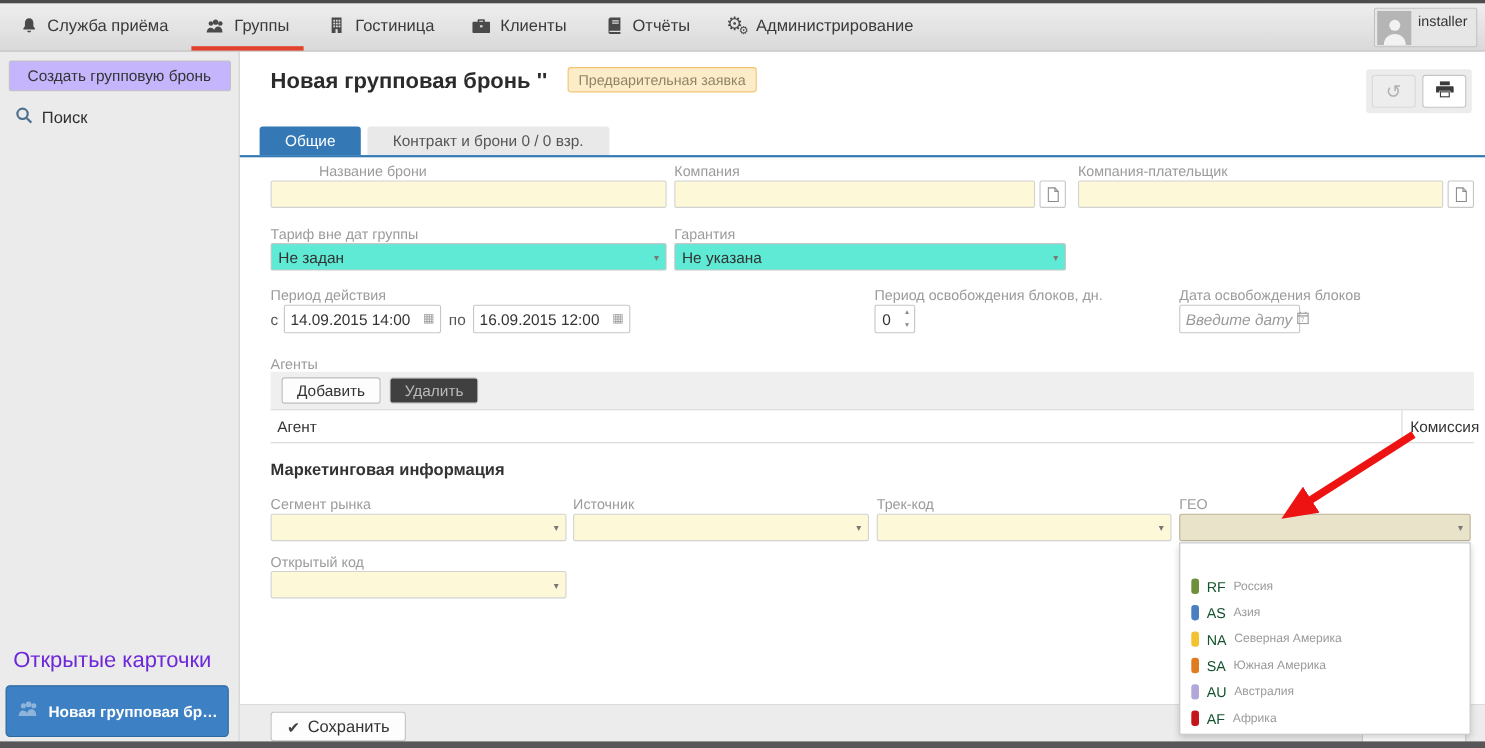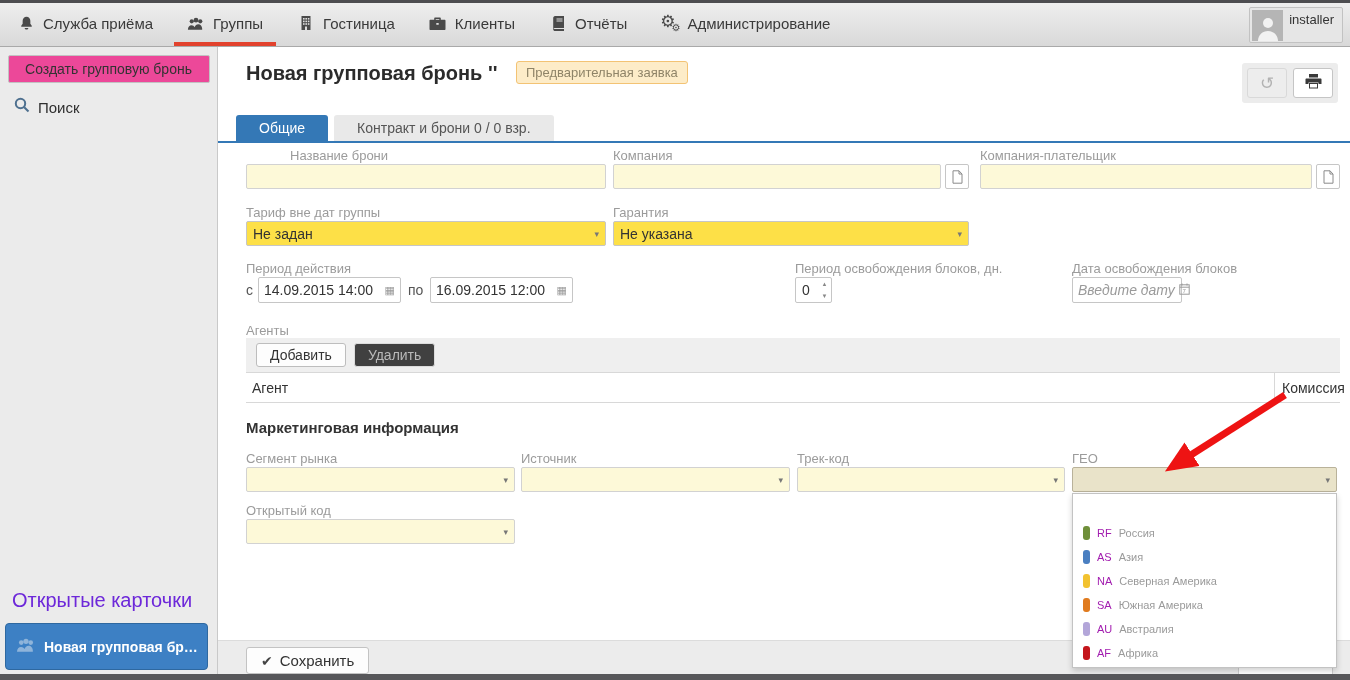--- a/index.html
+++ b/index.html
@@ -21,21 +21,21 @@
   .user-box { position:absolute; top:7px; right:7px; height:36px; background:#e6e6e6;
     border:1px solid #c2c2c2; border-radius:2px; display:flex; align-items:flex-start; gap:6px; padding:2px; }
   .avatar { width:31px; height:31px; background:#b5b5b5; display:flex; align-items:flex-end; justify-content:center; overflow:hidden; }
   .user-name { font-size:13px; color:#333; padding:2px 6px 0 0; }
 
   
   .app { display:flex; height:633px; }
 
   
   .sidebar { position:relative; width:218px; background:#ebebeb; border-right:1px solid #c9c9c9; flex:none; }
-  .create-btn { display:block; width:202px; margin:8px auto 0; height:28px; background:#ec4899;
+  .create-btn { display:block; width:202px; margin:8px auto 0; height:28px; background:#c4b5fd;
     border:1px solid #c2c2c2; border-radius:2px; font-size:14px; color:#333; cursor:pointer;
     font-family:inherit; }
   .search-row { display:flex; align-items:center; gap:8px; margin:14px 0 0 14px; cursor:pointer; }
   .search-row .si { color:#4e708f; }
   .search-label { font-size:15px; color:#2f2f2f; }
   .open-cards-label { position:absolute; left:12px; bottom:68px; font-size:20px; color:#6d28d9; }
   .open-card { position:absolute; left:5px; right:9px; bottom:10px; height:47px; background:#3d80c4;
     border:1px solid #2e68a0; border-radius:4px; display:flex; align-items:center; gap:8px;
     padding:0 8px 0 10px; cursor:pointer; }
   .open-card .ci { color:#8fb4da; flex:none; }
@@ -62,21 +62,21 @@
   .tab.inactive { background:#e9e9e9; color:#555; }
   .tab-underline { top:94px; left:0; right:0; height:2px; background:#3478b6; }
 
   .f-label { font-size:13px; color:#9b9b9b; white-space:nowrap; }
   .yellow-input { width:100%; height:25px; background:#fdf9d8; border:1px solid #d2d2d2; border-radius:2px;
     padding:0 6px; font-size:14px; color:#333; font-family:inherit; }
   .input-group { display:flex; gap:4px; }
   .file-btn { width:24px; height:25px; background:#fff; border:1px solid #c6c6c6; border-radius:2px;
     display:flex; align-items:center; justify-content:center; color:#8a8a8a; cursor:pointer; flex:none; }
 
-  .selectbox { height:25px; background:#fde047; border:1px solid #c6c6c6; border-radius:2px; display:flex;
+  .selectbox { height:25px; background:#5eead4; border:1px solid #c6c6c6; border-radius:2px; display:flex;
     align-items:center; padding:0 6px; font-size:14px; color:#333; cursor:pointer; }
   .selectbox .sb-text { flex:1; white-space:nowrap; overflow:hidden; }
   .caret { font-size:9px; color:#777; flex:none; }
   .selectbox.yellow { background:#fdf9d8; border-color:#d2d2d2; }
   .selectbox.focused { background:#e9e3c9; border-color:#b9b29a; }
 
   .datebox { height:26px; background:#fff; border:1px solid #c6c6c6; border-radius:2px; display:flex;
     align-items:center; padding:0 5px; font-size:14px; color:#333; cursor:text; gap:4px; }
   .datebox .d-text { flex:1; white-space:nowrap; }
   .grid-icon { color:#9a9a9a; font-size:11px; line-height:1; flex:none; }
@@ -99,21 +99,21 @@
   .th-commission { width:66px; border-left:1px solid #d8d8d8; font-size:14px; color:#333;
     height:100%; display:flex; align-items:center; padding-left:7px; }
 
   .section-title { font-size:15px; font-weight:bold; color:#333; }
 
   
   .dropdown-panel { background:#fff; border:1px solid #c3c3c3; box-shadow:0 3px 6px rgba(0,0,0,.18); z-index:5; }
   .dd-empty { height:27px; cursor:pointer; }
   .dd-item { height:24px; display:flex; align-items:center; gap:7px; padding-left:10px; cursor:pointer; }
   .dd-pill { width:7px; height:14px; border-radius:3px; flex:none; }
-  .dd-code { font-size:11px; color:#a21caf; }
+  .dd-code { font-size:13px; color:#14532d; }
   .dd-name { font-size:11px; color:#9a9a9a; }
 
   .annot-arrow { z-index:6; pointer-events:none; }
 
   
   .footer-bar { top:593px; left:0; right:0; height:40px; background:#ececec; border-top:1px solid #dcdcdc; z-index:1; }
   .save-btn { position:absolute; left:28px; top:6px; height:27px; padding:0 14px; background:#fdfdfd;
     border:1px solid #c3c3c3; border-radius:3px; font-size:15px; color:#333; cursor:pointer;
     display:flex; align-items:center; gap:7px; font-family:inherit; }
   .save-btn .chk { font-size:14px; color:#444; }

